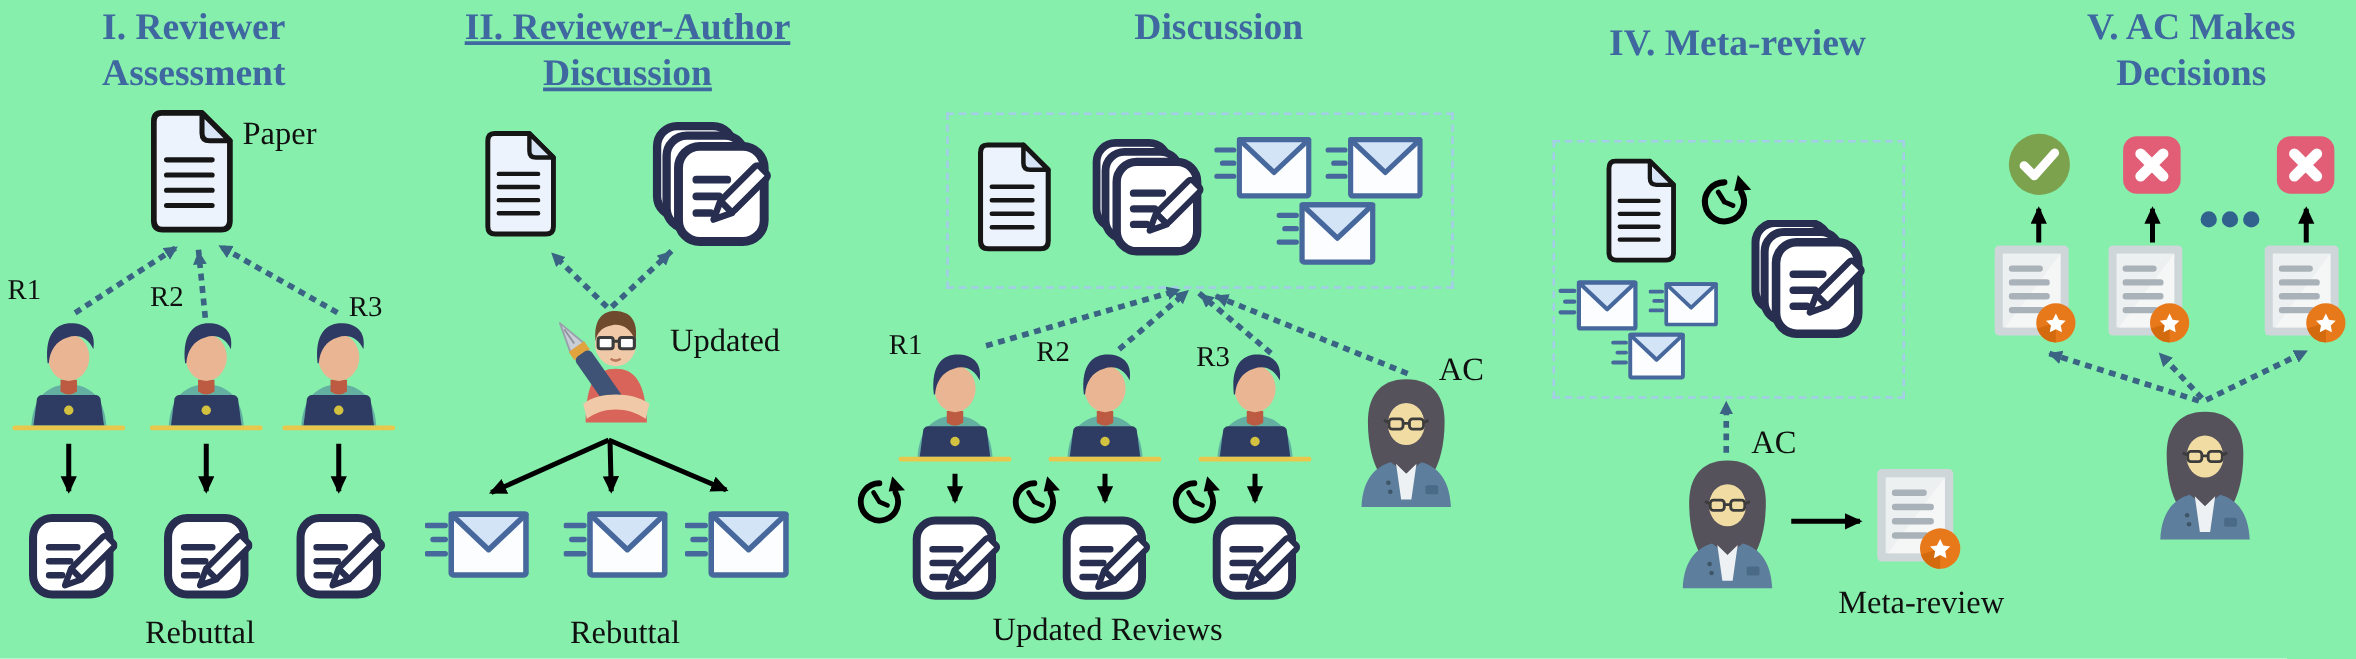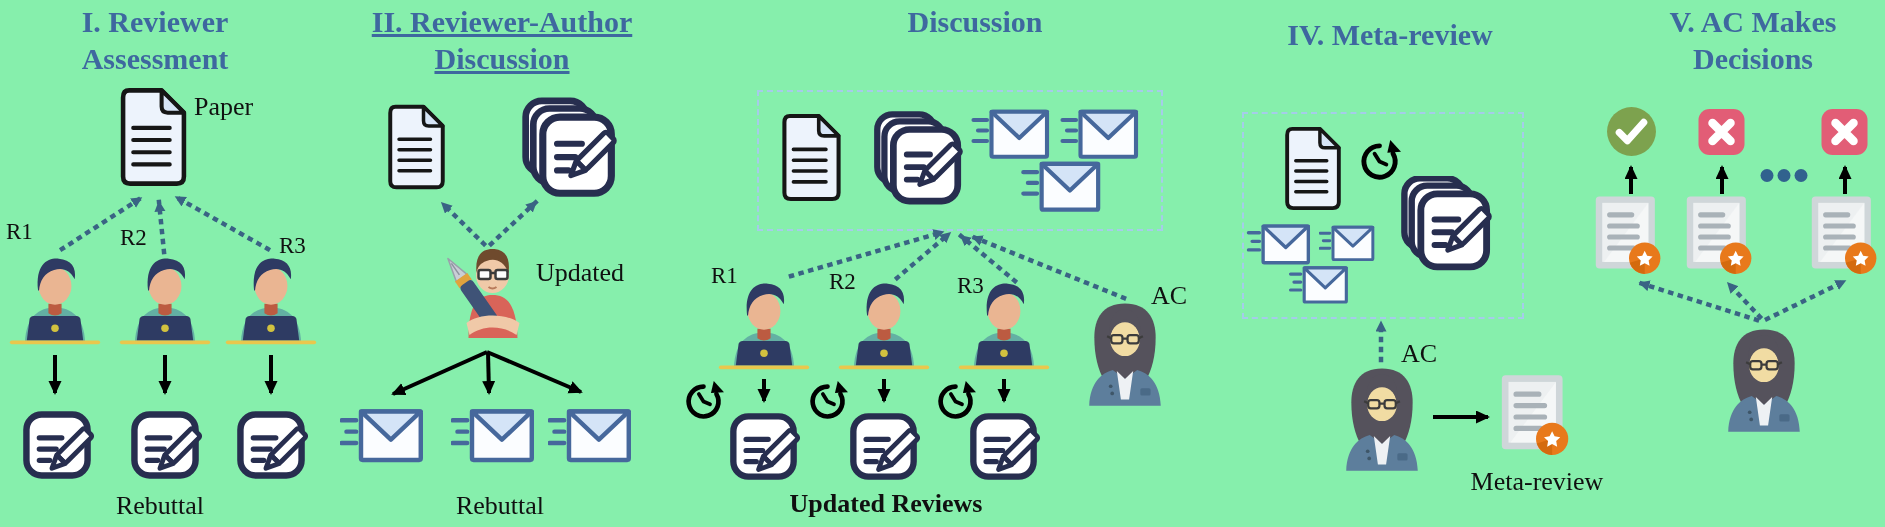--- a/index.html
+++ b/index.html
@@ -261,21 +261,21 @@
     </svg>
   <svg class="ic" style="left:727px;top:406px;width:73px;height:81px;">
       <use href="#sy-review"></use>
     </svg>
   <svg class="ic" style="left:847px;top:406px;width:73px;height:81px;">
       <use href="#sy-review"></use>
     </svg>
   <svg class="ic" style="left:967px;top:406px;width:73px;height:81px;">
       <use href="#sy-review"></use>
     </svg>
-  <div class="lbl c" style="left:786px;top:489px;width:200px;font-weight:bold;">Updated Reviews</div>
+  <div class="lbl c" style="left:786px;top:489px;width:200px;">Updated Reviews</div>
 
   <div class="title" style="left:1230px;top:16px;width:320px;">
     <div>IV. Meta-review</div>
   </div>
   <svg class="ic" style="left:1282px;top:125px;width:62px;height:87px;">
       <use href="#sy-paper"></use>
     </svg>
   <svg class="ic" style="left:1358px;top:140px;width:43px;height:43px;">
       <use href="#sy-clock"></use>
     </svg>

